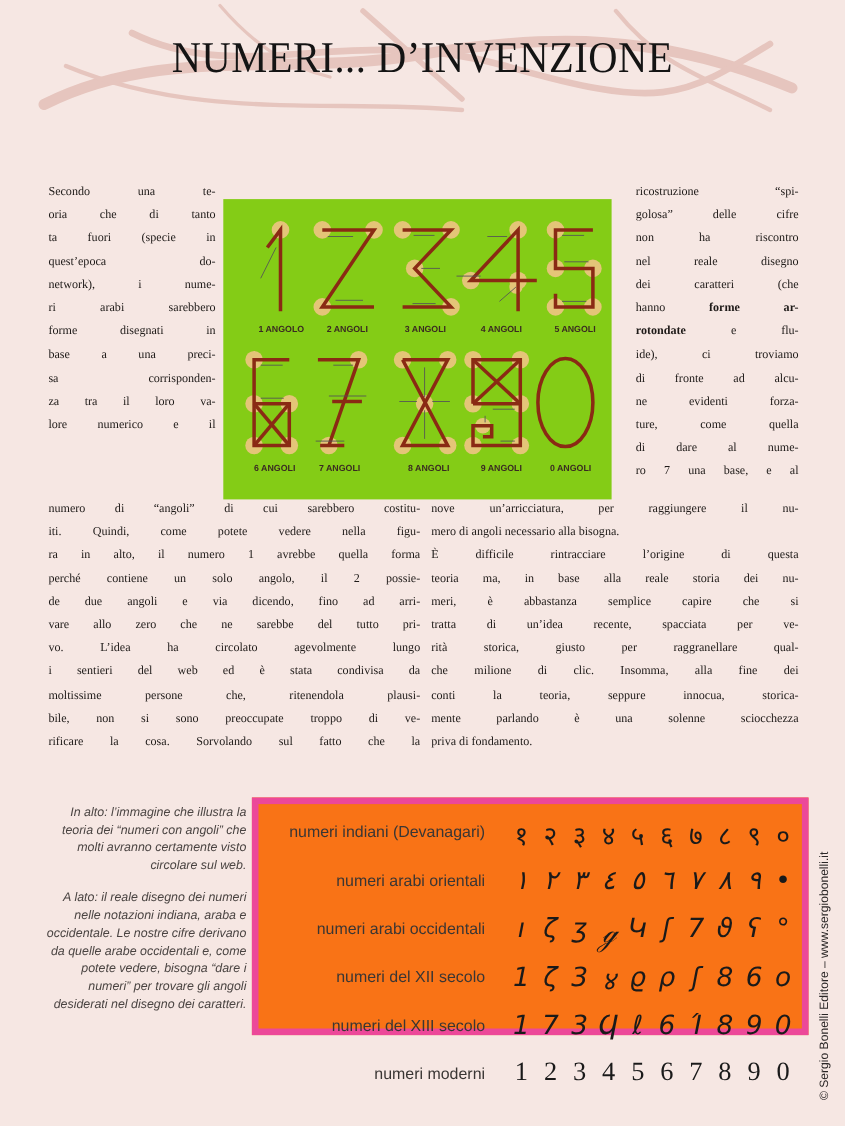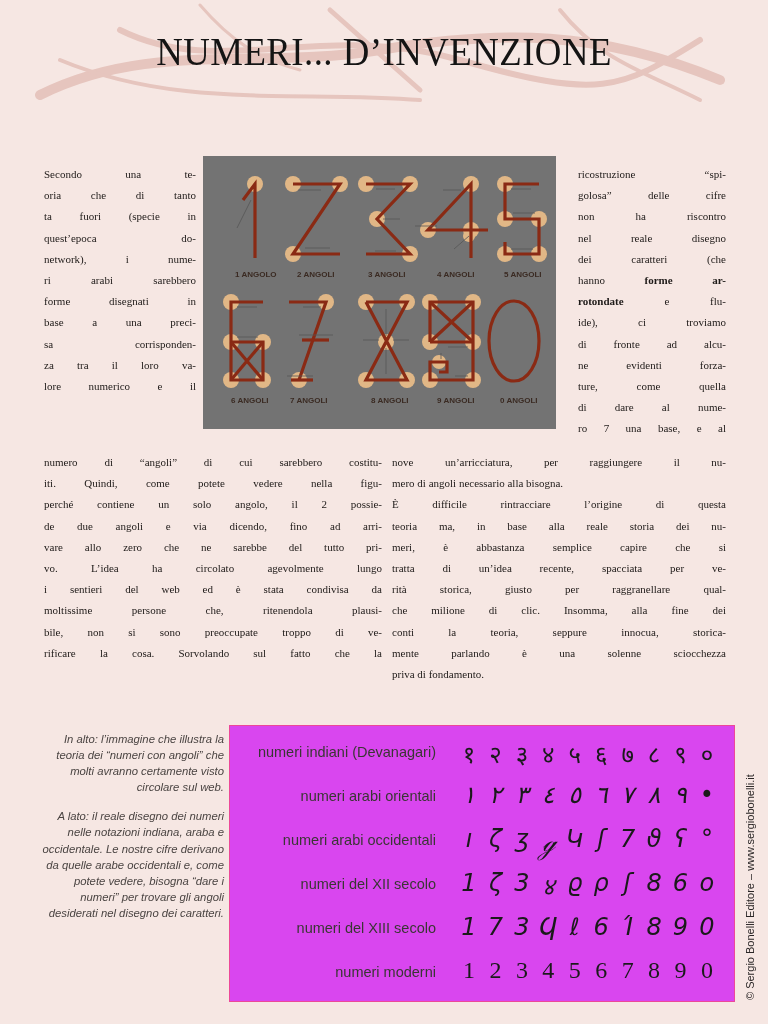--- a/index.html
+++ b/index.html
@@ -11,29 +11,29 @@
     color:#141414;transform:scaleX(0.92);transform-origin:center;}
   .body-text{font-family:Liberation Serif, serif;font-size:11px;line-height:21.2px;
     text-align:justify;hyphens:none;}
   .col-left-top{position:absolute;left:44px;top:164px;width:152px;}
   .col-right-top{position:absolute;left:578px;top:164px;width:148px;}
   .col-left-bottom{position:absolute;left:44px;top:452px;width:338px;}
   .col-right-bottom{position:absolute;left:392px;top:452px;width:334px;}
   .line{display:block;white-space:nowrap;text-align-last:justify;text-align:justify;}
   .line.last{text-align-last:left;}
   b{font-weight:bold;}
-  .figure{position:absolute;left:203px;top:156px;width:353px;height:273px;
-    background:#737373;}
+  .figure{position:absolute;left:203px;top:181px;width:353px;height:273px;
+    background:#84cc16;}
   .figure svg{position:absolute;left:0;top:0;}
   .caption{position:absolute;left:40px;top:731px;width:184px;
     font-family:"Liberation Sans",sans-serif;font-style:italic;font-size:11.3px;
     line-height:16.1px;color:#4a4442;text-align:right;}
   .caption p{margin:0 0 13px 0;}
-  .table-box{position:absolute;left:229px;top:725px;width:506px;height:277px;
-    background:#d946ef;border:1px solid #ec4899;box-sizing:border-box;}
+  .table-box{position:absolute;left:229px;top:725px;width:506px;height:216px;
+    background:#f97316;border:6px solid #ec4899;box-sizing:border-box;}
   .trow{position:absolute;left:0;width:502px;height:40px;}
   .trow .lbl{position:absolute;right:296px;top:10px;white-space:nowrap;
     font-family:"Liberation Sans",sans-serif;font-size:14.5px;color:#3a3634;}
   .trow .glyphs{position:absolute;left:228px;top:3px;width:260px;display:flex;
     justify-content:space-between;font-size:24px;color:#1a1a1a;}
   .glyphs span{display:inline-block;width:22px;text-align:center;}
   .g-hand{font-family:"DejaVu Sans",sans-serif;font-style:italic;}
   .g-modern{font-family:"Liberation Serif",serif;font-size:28px;}
   .copyright{position:absolute;left:744px;top:1000px;transform:rotate(-90deg);
     transform-origin:left top;white-space:nowrap;font-family:"Liberation Sans",sans-serif;
@@ -192,20 +192,21 @@
   <span class="line">di fronte ad alcu-</span>
   <span class="line">ne evidenti forza-</span>
   <span class="line">ture, come quella</span>
   <span class="line">di dare al nume-</span>
   <span class="line">ro 7 una base, e al</span>
 </div>
 
 <div class="body-text col-left-bottom">
   <span class="line">numero di “angoli” di cui sarebbero costitu-</span>
   <span class="line">iti. Quindi, come potete vedere nella figu-</span>
+  <span class="line">ra in alto, il numero 1 avrebbe quella forma</span>
   <span class="line">perché contiene un solo angolo, il 2 possie-</span>
   <span class="line">de due angoli e via dicendo, fino ad arri-</span>
   <span class="line">vare allo zero che ne sarebbe del tutto pri-</span>
   <span class="line">vo. L’idea ha circolato agevolmente lungo</span>
   <span class="line">i sentieri del web ed è stata condivisa da</span>
   <span class="line">moltissime persone che, ritenendola plausi-</span>
   <span class="line">bile, non si sono preoccupate troppo di ve-</span>
   <span class="line">rificare la cosa. Sorvolando sul fatto che la</span>
 </div>
 

